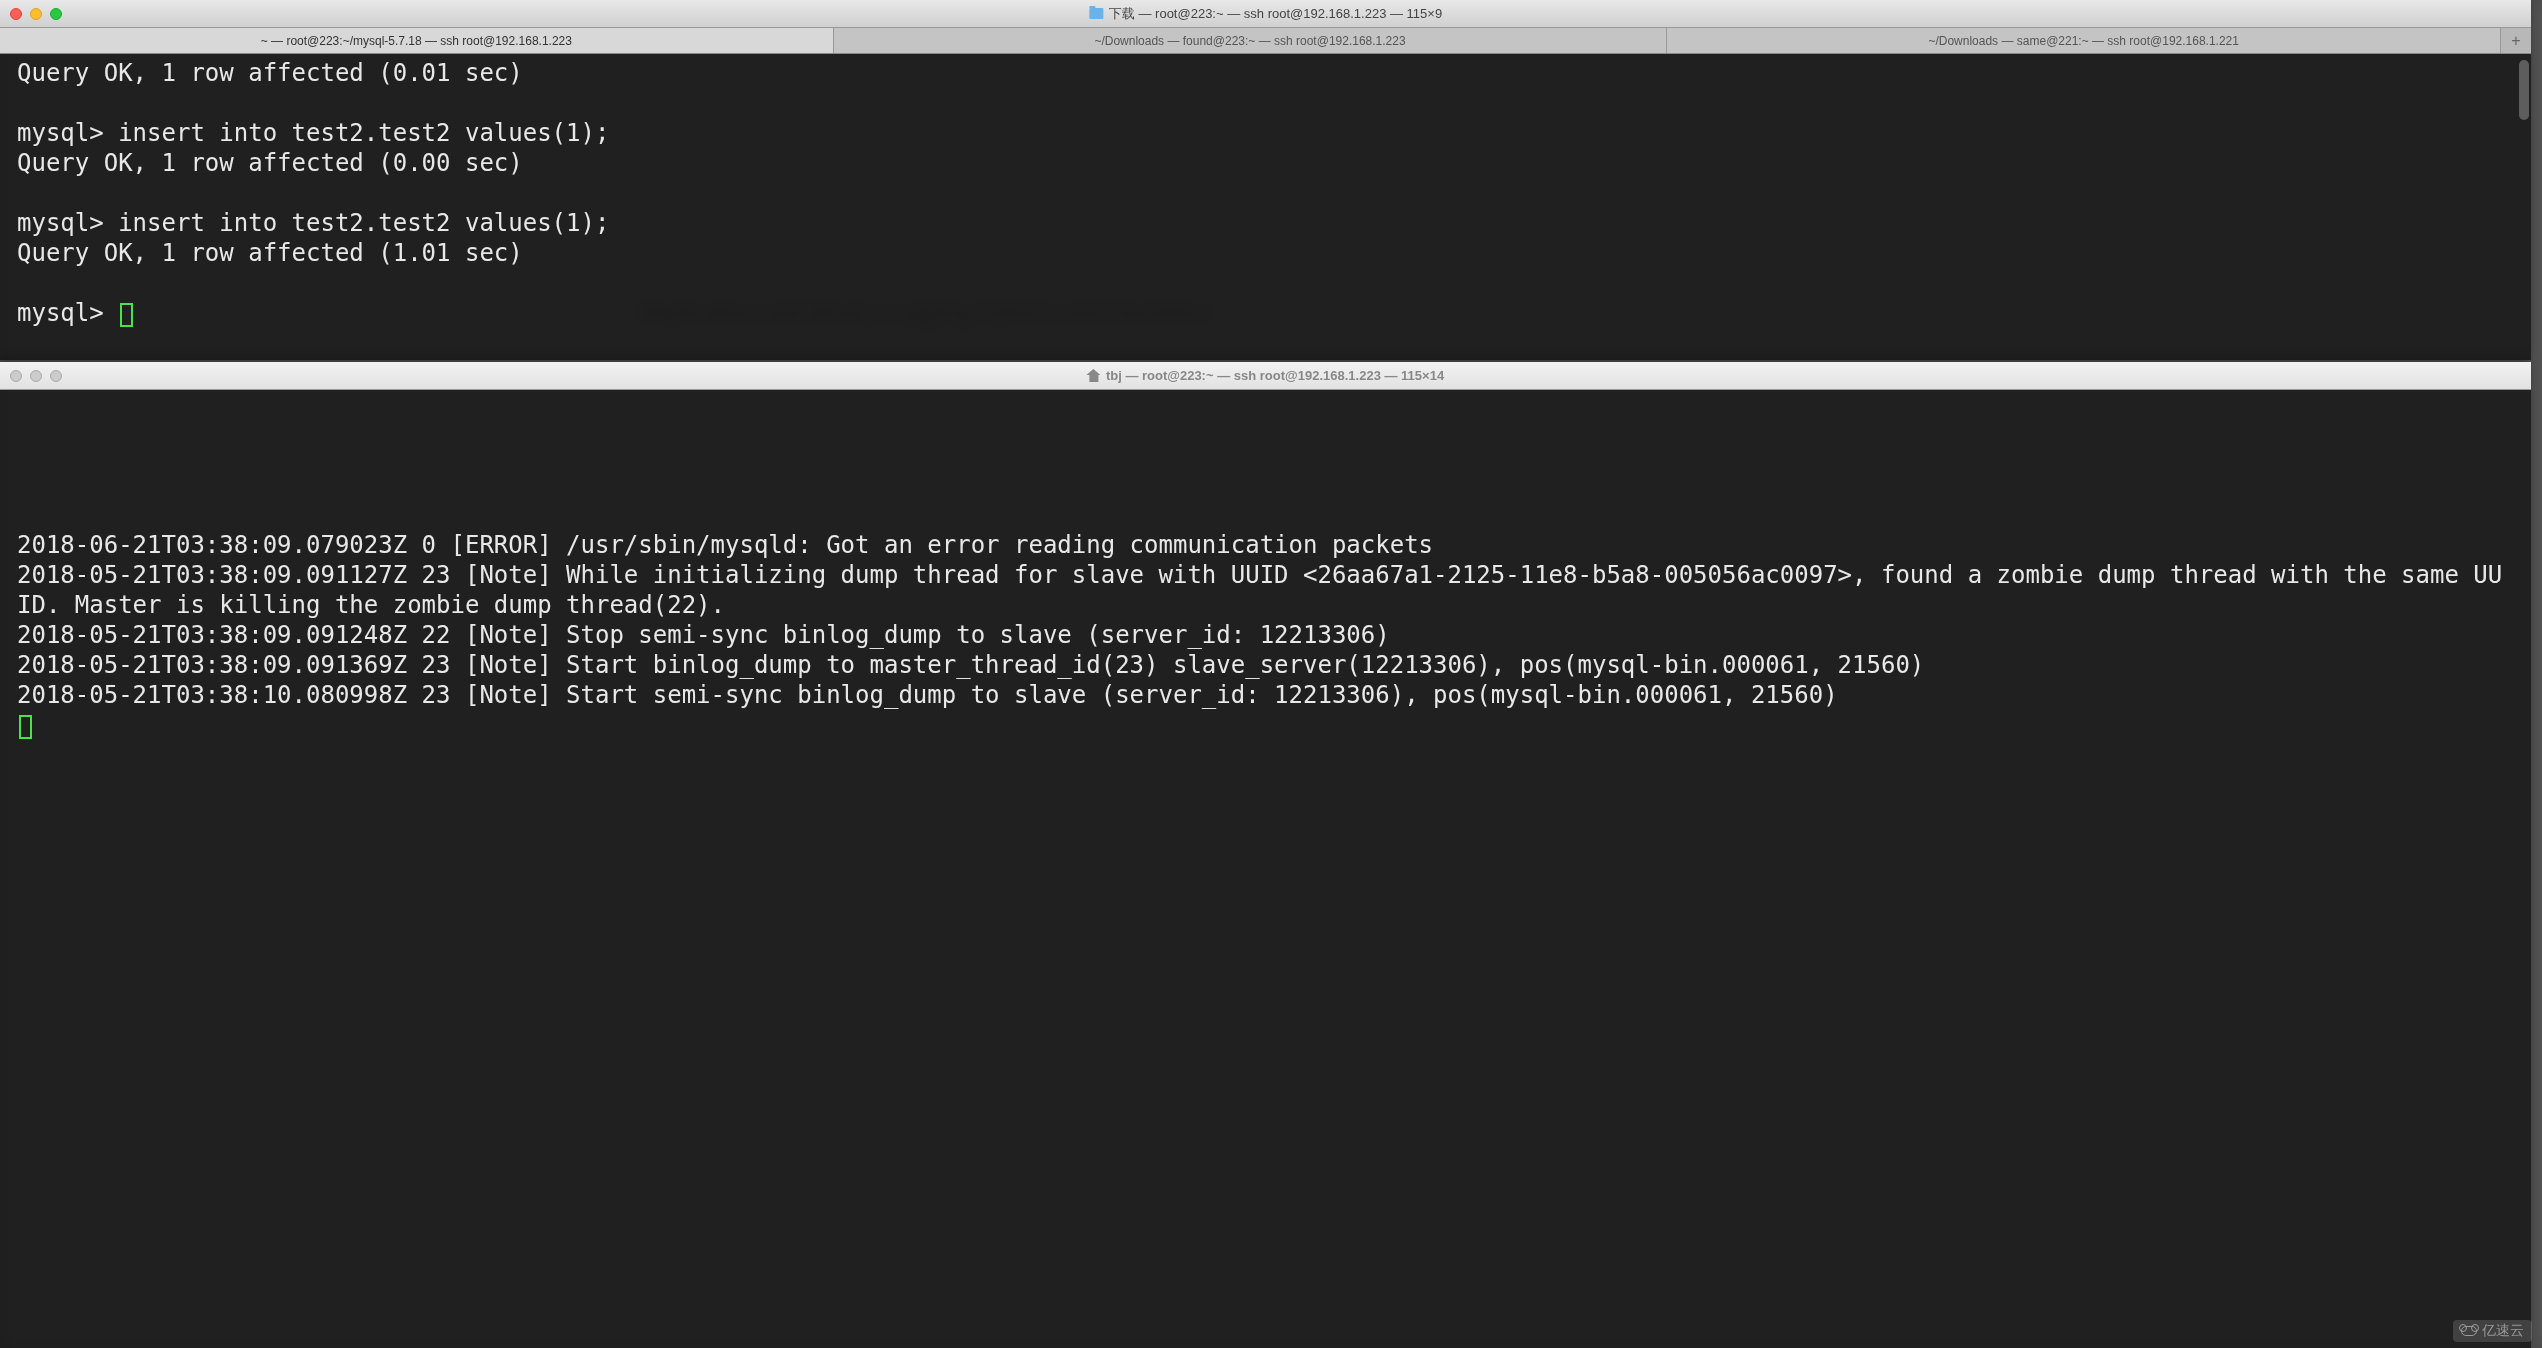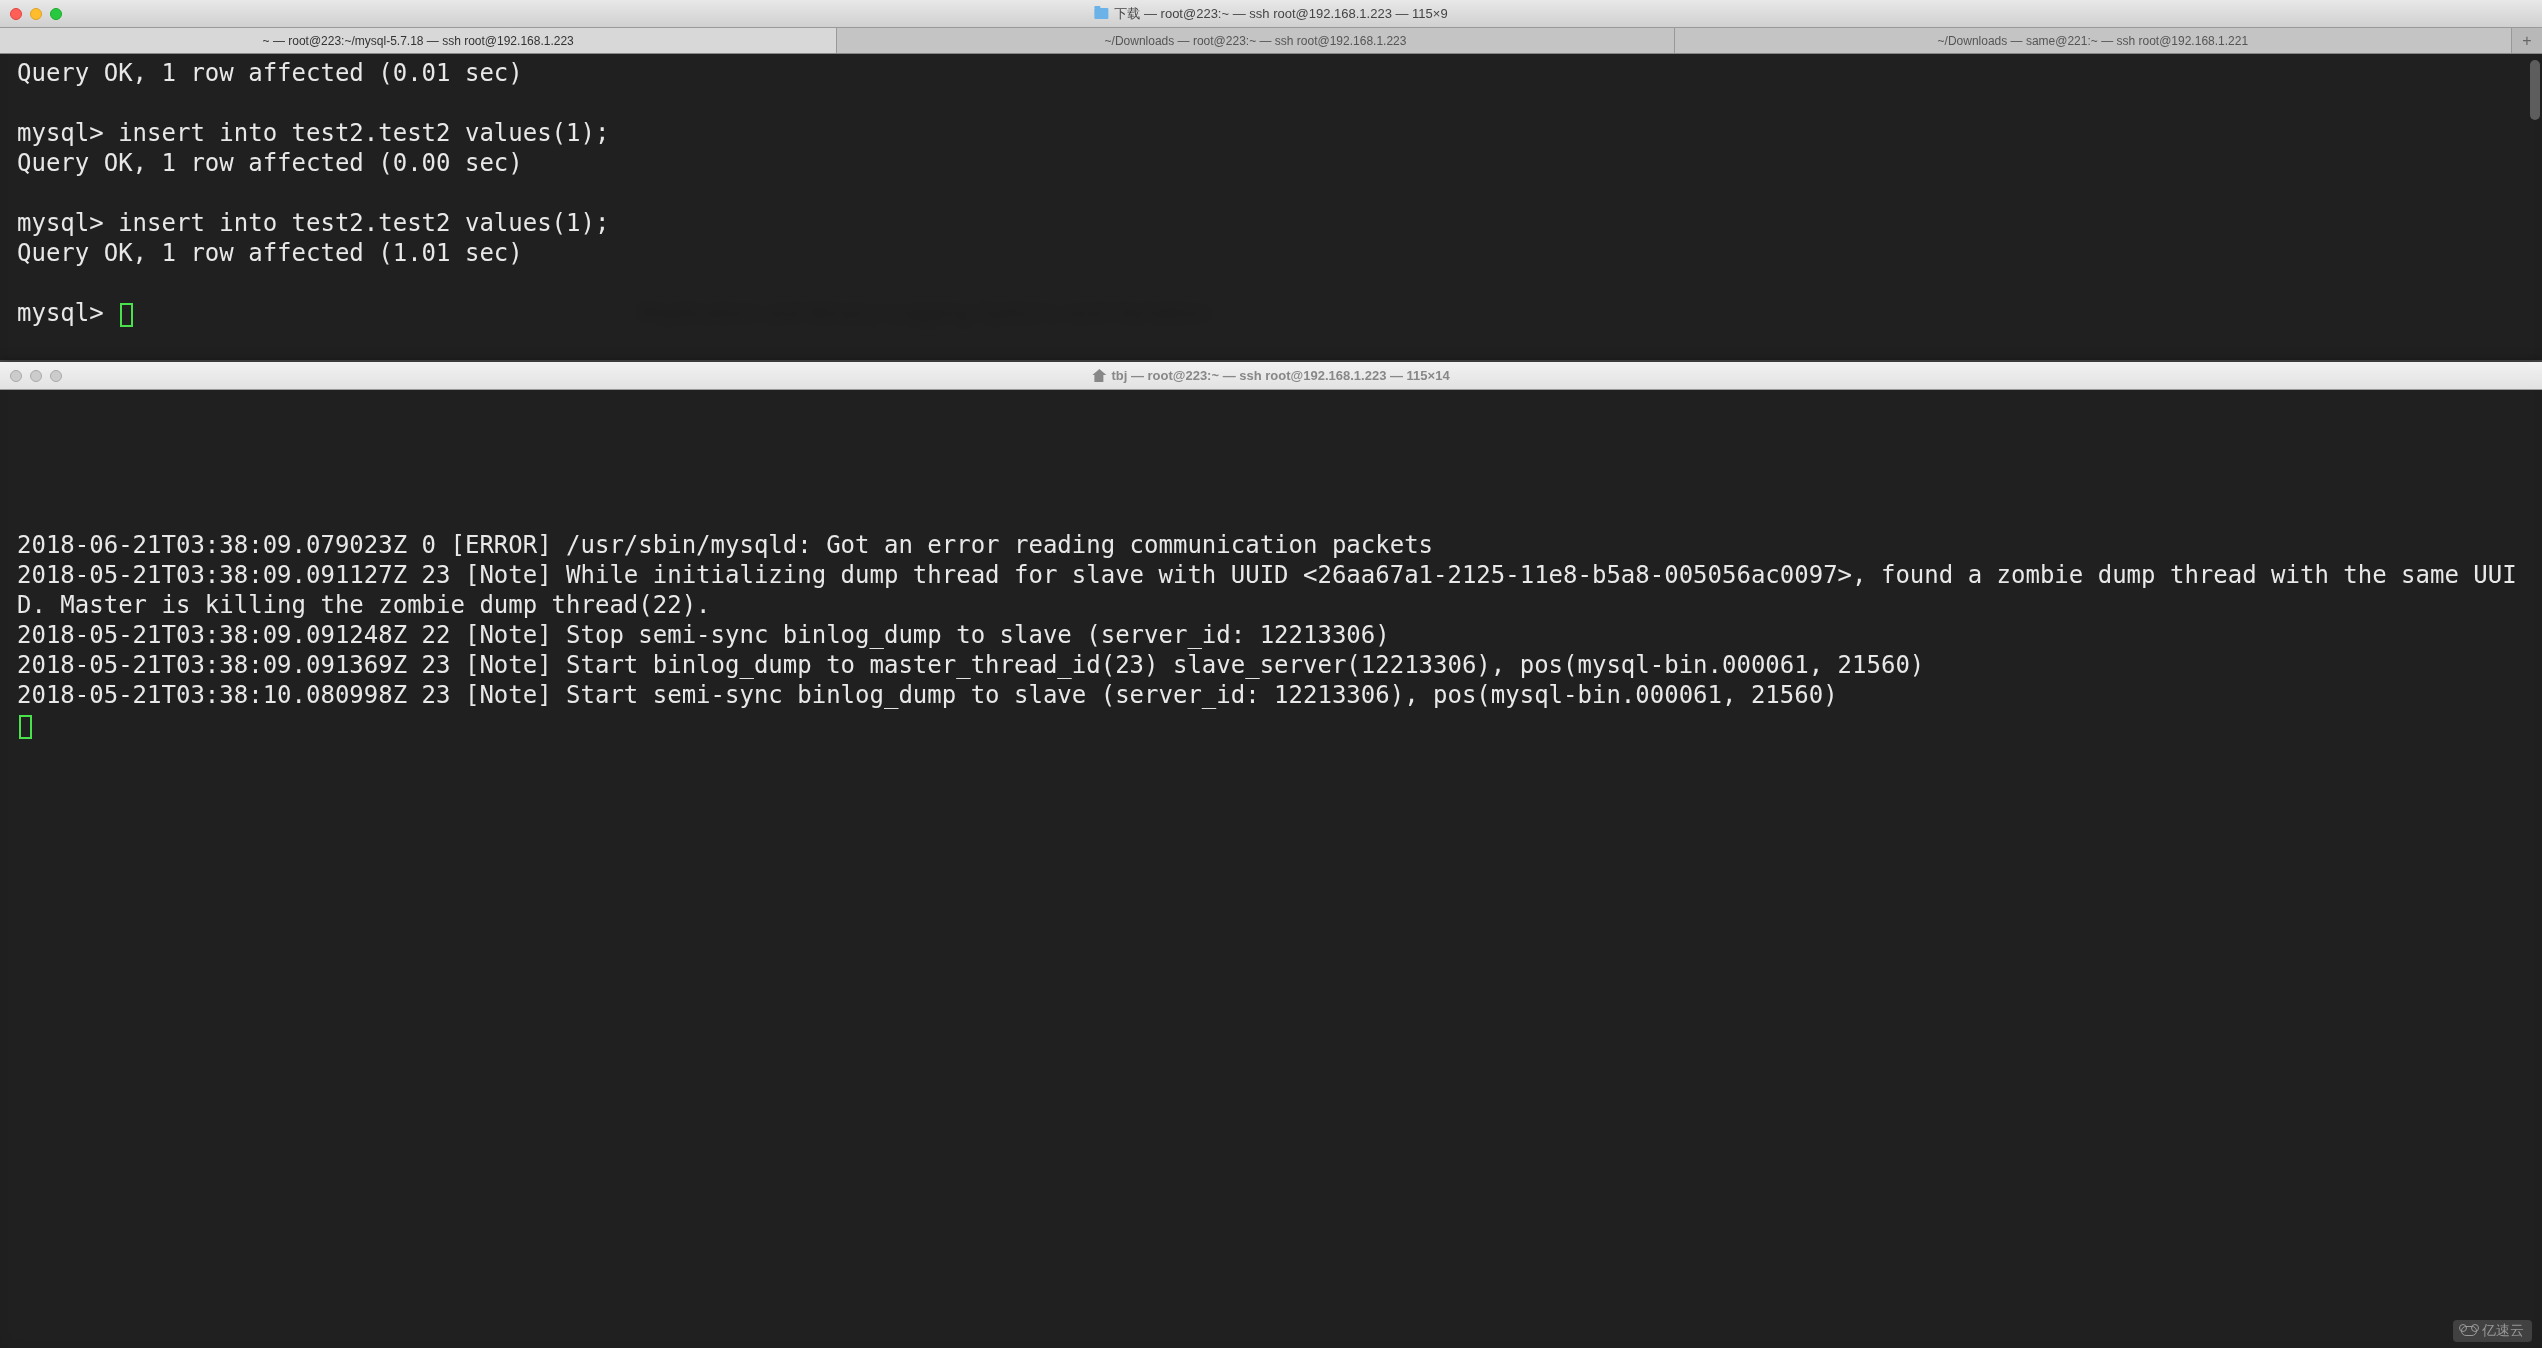--- a/index.html
+++ b/index.html
@@ -25,21 +25,21 @@
     color: #333;
     font-family: Arial, sans-serif;
     font-weight: bold;
     filter: blur(6px);
     opacity: 0.6;
   }
 
   .window {
     position: absolute;
     left: 0;
-    right: 0;
+    right: 11px;
     background: rgba(20,20,20,0.82);
     box-shadow: 0 0 12px rgba(0,0,0,0.4);
     z-index: 10;
   }
   .window.top { top: 0; height: 360px; }
   .window.bottom { top: 362px; bottom: 0; }
 
   .titlebar {
     height: 28px;
     background: linear-gradient(#e8e8e8, #d0d0d0);
@@ -216,21 +216,21 @@
       <span class="dot yellow"></span>
       <span class="dot green"></span>
     </div>
     <div class="title-text">
       <span class="folder-icon"></span>
       <span>下载 — root@223:~ — ssh root@192.168.1.223 — 115×9</span>
     </div>
   </div>
   <div class="tabbar">
     <div class="tab active">~ — root@223:~/mysql-5.7.18 — ssh root@192.168.1.223</div>
-    <div class="tab">~/Downloads — root@223:~ — ssh root@192.168.1.223</div>
+    <div class="tab">~/Downloads — found@223:~ — ssh root@192.168.1.223</div>
     <div class="tab">~/Downloads — same@221:~ — ssh root@192.168.1.221</div>
     <div class="tab-add">+</div>
   </div>
   <div class="term" id="term-top"><span>Query OK, 1 row affected (0.01 sec)</span>
 <span></span>
 <span>mysql&gt; insert into test2.test2 values(1);</span>
 <span>Query OK, 1 row affected (0.00 sec)</span>
 <span></span>
 <span>mysql&gt; insert into test2.test2 values(1);</span>
 <span>Query OK, 1 row affected (1.01 sec)</span>

